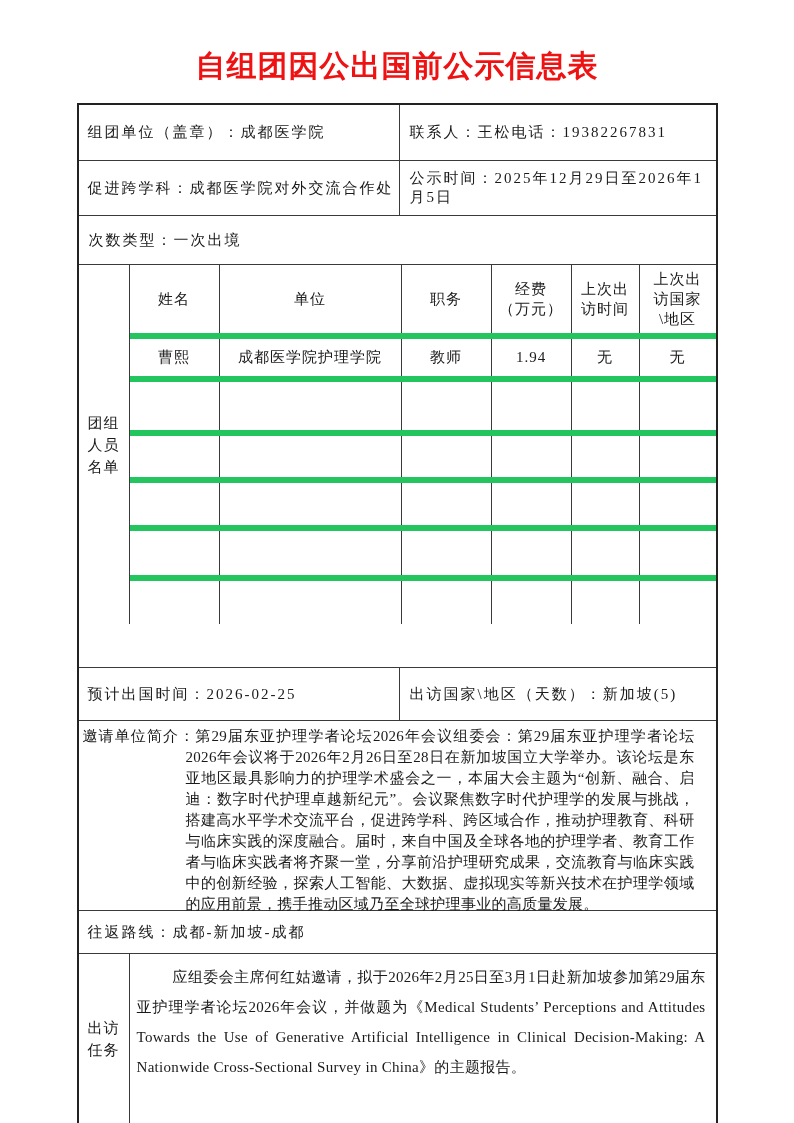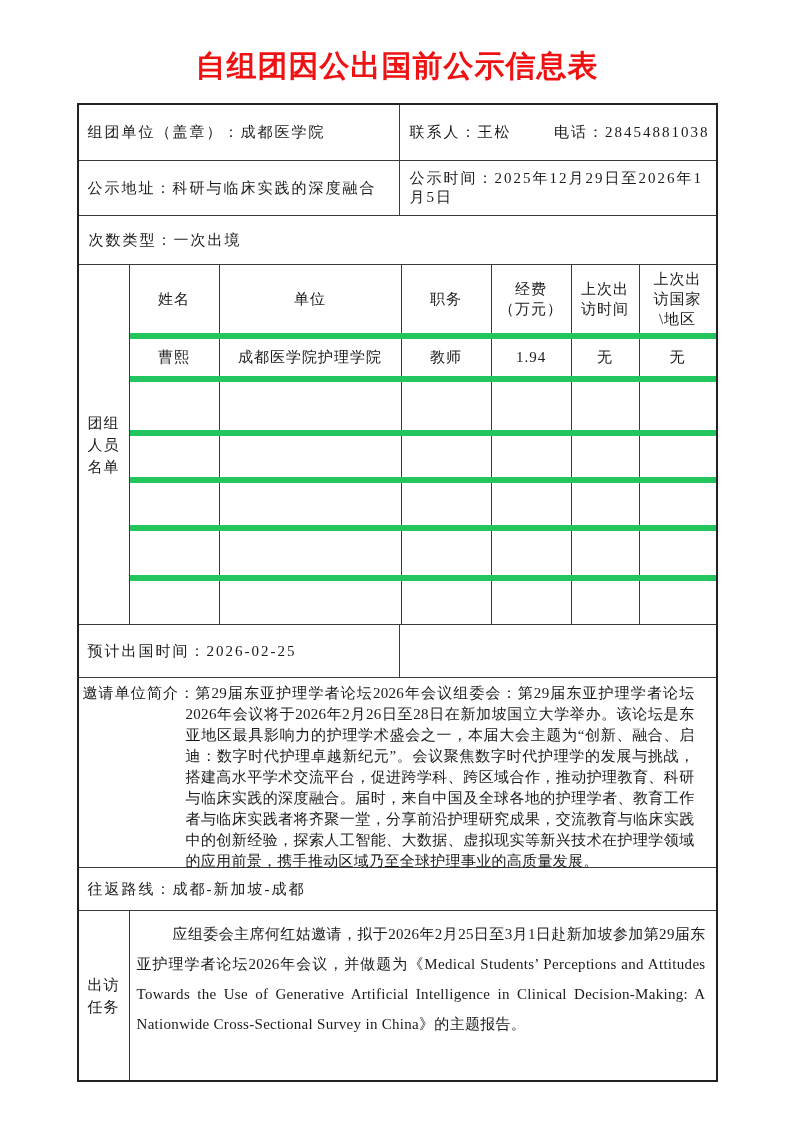--- a/index.html
+++ b/index.html
@@ -27,25 +27,25 @@
     border: 2px solid #222;
     font-size: 15px;
   }
 
   .t-row { display: flex; border-top: 1px solid #3a3a3a; }
   .t-row:first-child { border-top: none; }
 
   .cell { display: flex; align-items: center; min-width: 0; }
   .cell-l { flex: 0 0 321px; border-right: 1px solid #3a3a3a; padding-left: 9px; letter-spacing: 2px; }
   .cell-r { flex: 1 1 auto; padding-left: 10px; letter-spacing: 2px; }
-  .cell-r.split { justify-content: space-between; padding-right: 6px; }
+  .cell-r.split { justify-content: flex-start; padding-right: 6px; }
 
   .h55 { height: 55px; }
   .h49 { height: 49px; }
-  .h53 { height: 53px; }
+  .h53 { height: 53px; margin-top: 43px; }
   .h43 { height: 43px; justify-content: flex-end; }
   .h190 { height: 190px; }
   .h170 { height: 170px; }
 
   
   .p-section { height: 360px; }
   .side-label {
     flex: 0 0 51px;
     border-right: 1px solid #3a3a3a;
     display: flex; align-items: center; justify-content: center;
@@ -112,26 +112,26 @@
 <div class="page">
 
   <div class="doc-title">自组团因公出国前公示信息表</div>
 
   <div class="doc-table">
 
     <div class="t-row h55">
       <div class="cell cell-l">组团单位（盖章）：成都医学院</div>
       <div class="cell cell-r split">
         <span>联系人：王松</span>
-        <span>电话：28454881038</span>
+        <span>电话：19382267831</span>
       </div>
     </div>
 
     <div class="t-row h55">
-      <div class="cell cell-l">公示地址：科研与临床实践的深度融合</div>
+      <div class="cell cell-l">促进跨学科：成都医学院对外交流合作处</div>
       <div class="cell cell-r">公示时间：2025年12月29日至2026年1月5日</div>
     </div>
 
     <div class="t-row h49">
       <div class="cell cell-r">次数类型：一次出境</div>
     </div>
 
     <div class="t-row p-section">
       <div class="side-label">团组
 人员
@@ -203,20 +203,21 @@
           <div class="pcell pc-3"></div>
           <div class="pcell pc-4"></div>
           <div class="pcell"></div>
         </div>
 
       </div>
     </div>
 
     <div class="t-row h53">
       <div class="cell cell-l">预计出国时间：2026-02-25</div>
+      <div class="cell cell-r">出访国家\地区（天数）：新加坡(5)</div>
     </div>
 
     <div class="t-row h190">
       <div class="inviter-cell">
         <p><span>邀请单位简介：</span><span>第29届东亚护理学者论坛2026年会议组委会：第29届东亚护理学者论坛2026年会议将于2026年2月26日至28日在新加坡国立大学举办。该论坛是东亚地区最具影响力的护理学术盛会之一，本届大会主题为“创新、融合、启迪：数字时代护理卓越新纪元”。会议聚焦数字时代护理学的发展与挑战，搭建高水平学术交流平台，促进跨学科、跨区域合作，推动护理教育、科研与临床实践的深度融合。届时，来自中国及全球各地的护理学者、教育工作者与临床实践者将齐聚一堂，分享前沿护理研究成果，交流教育与临床实践中的创新经验，探索人工智能、大数据、虚拟现实等新兴技术在护理学领域的应用前景，携手推动区域乃至全球护理事业的高质量发展。</span></p>
       </div>
     </div>
 
     <div class="t-row h43">
       <div class="cell route-cell">往返路线：成都-新加坡-成都</div>

